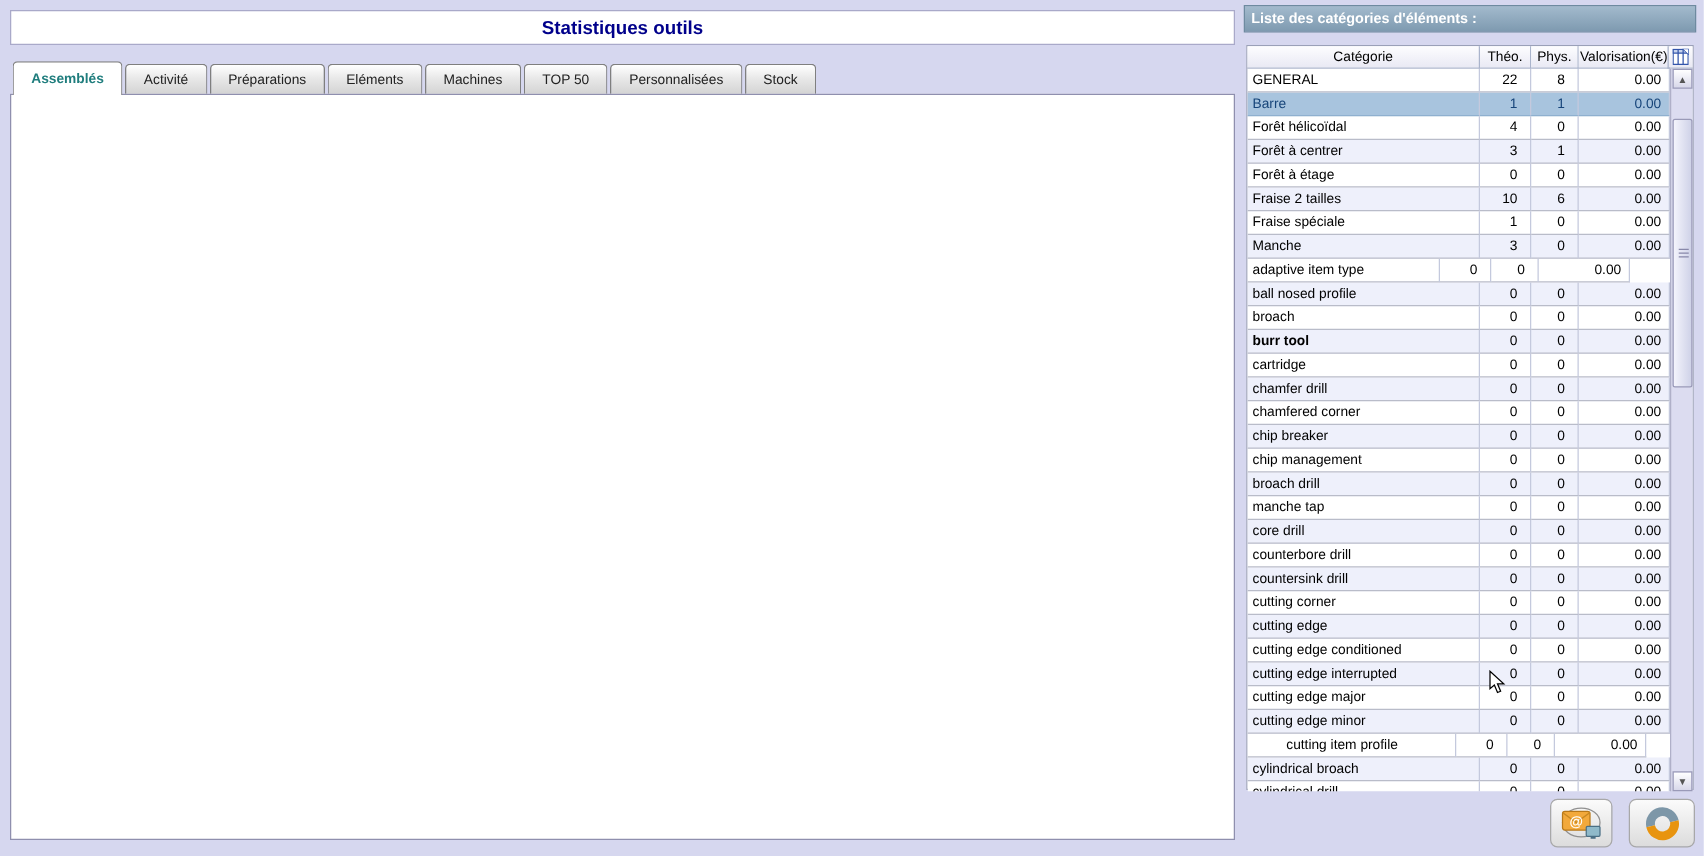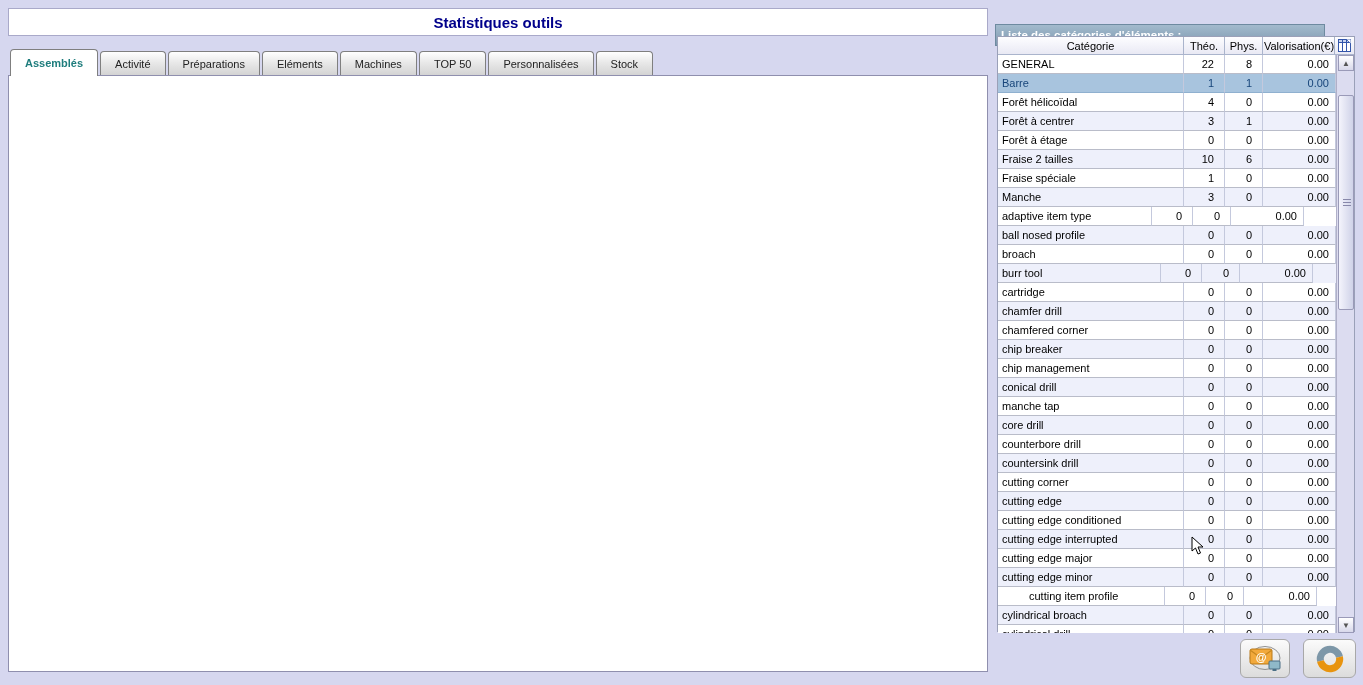--- a/index.html
+++ b/index.html
@@ -37,21 +37,21 @@
   .legend-swatch { width:13px; height:15px; border:1px solid #000; flex:0 0 auto; }
 
   #legend-1 { left:14px; top:70px; width:80px; height:36px; }
   #legend-2 { left:16px; top:40px; width:92px; height:80px; }
   #legend-3 { left:14px; top:46px; width:125px; height:158px; }
   #legend-4 { left:14px; top:44px; width:118px; height:162px; }
 
   svg text { font-family:"Liberation Sans", sans-serif; }
 
   
-  #list-header { left:995px; top:24px; width:330px; height:22px;
+  #list-header { left:995px; top:4px; width:362px; height:22px;
                  background:linear-gradient(#a3bacd,#7e9ab0); border:1px solid #6e8aa0;
                  color:#ffffff; font-size:11.5px; font-weight:bold; display:flex; align-items:center; padding:0 5px; }
   #table-box { left:997px; top:36px; width:358px; height:596px; background:#ffffff; border:1px solid #9aa0b8; }
   #table-header { position:absolute; left:0; top:0; width:358px; height:18px; display:flex; }
   .th { background:linear-gradient(#fdfdff,#e9e9f4); border-right:1px solid #aab4cc; border-bottom:1px solid #aab4cc;
         font-size:11px; color:#000; display:flex; align-items:center; justify-content:center; height:18px; }
   #rows-area { position:absolute; left:0; top:18px; width:338px; height:578px; overflow:hidden; }
   .trow { display:flex; height:19px; width:338px; }
   .trow.odd { background:#eef0fb; }
   .trow.even { background:#ffffff; }
@@ -431,21 +431,21 @@
         <div class="td c2 num" style="width: 38px;">0</div>
         <div class="td c3 val" style="width: 73px;">0.00</div>
       </div>
       <div class="trow even">
         <div class="td c0" style="width: 186px;">broach</div>
         <div class="td c1 num" style="width: 41px;">0</div>
         <div class="td c2 num" style="width: 38px;">0</div>
         <div class="td c3 val" style="width: 73px;">0.00</div>
       </div>
       <div class="trow odd">
-        <div class="td c0" style="width: 163px;">burr tool</div>
+        <div class="td c0" style="width: 186px; font-weight: bold;">burr tool</div>
         <div class="td c1 num" style="width: 41px;">0</div>
         <div class="td c2 num" style="width: 38px;">0</div>
         <div class="td c3 val" style="width: 73px;">0.00</div>
       </div>
       <div class="trow even">
         <div class="td c0" style="width: 186px;">cartridge</div>
         <div class="td c1 num" style="width: 41px;">0</div>
         <div class="td c2 num" style="width: 38px;">0</div>
         <div class="td c3 val" style="width: 73px;">0.00</div>
       </div>
@@ -467,21 +467,21 @@
         <div class="td c2 num" style="width: 38px;">0</div>
         <div class="td c3 val" style="width: 73px;">0.00</div>
       </div>
       <div class="trow even">
         <div class="td c0" style="width: 186px;">chip management</div>
         <div class="td c1 num" style="width: 41px;">0</div>
         <div class="td c2 num" style="width: 38px;">0</div>
         <div class="td c3 val" style="width: 73px;">0.00</div>
       </div>
       <div class="trow odd">
-        <div class="td c0" style="width: 186px;">conical drill</div>
+        <div class="td c0" style="width: 186px;">broach drill</div>
         <div class="td c1 num" style="width: 41px;">0</div>
         <div class="td c2 num" style="width: 38px;">0</div>
         <div class="td c3 val" style="width: 73px;">0.00</div>
       </div>
       <div class="trow even">
         <div class="td c0" style="width: 186px;">manche tap</div>
         <div class="td c1 num" style="width: 41px;">0</div>
         <div class="td c2 num" style="width: 38px;">0</div>
         <div class="td c3 val" style="width: 73px;">0.00</div>
       </div>

